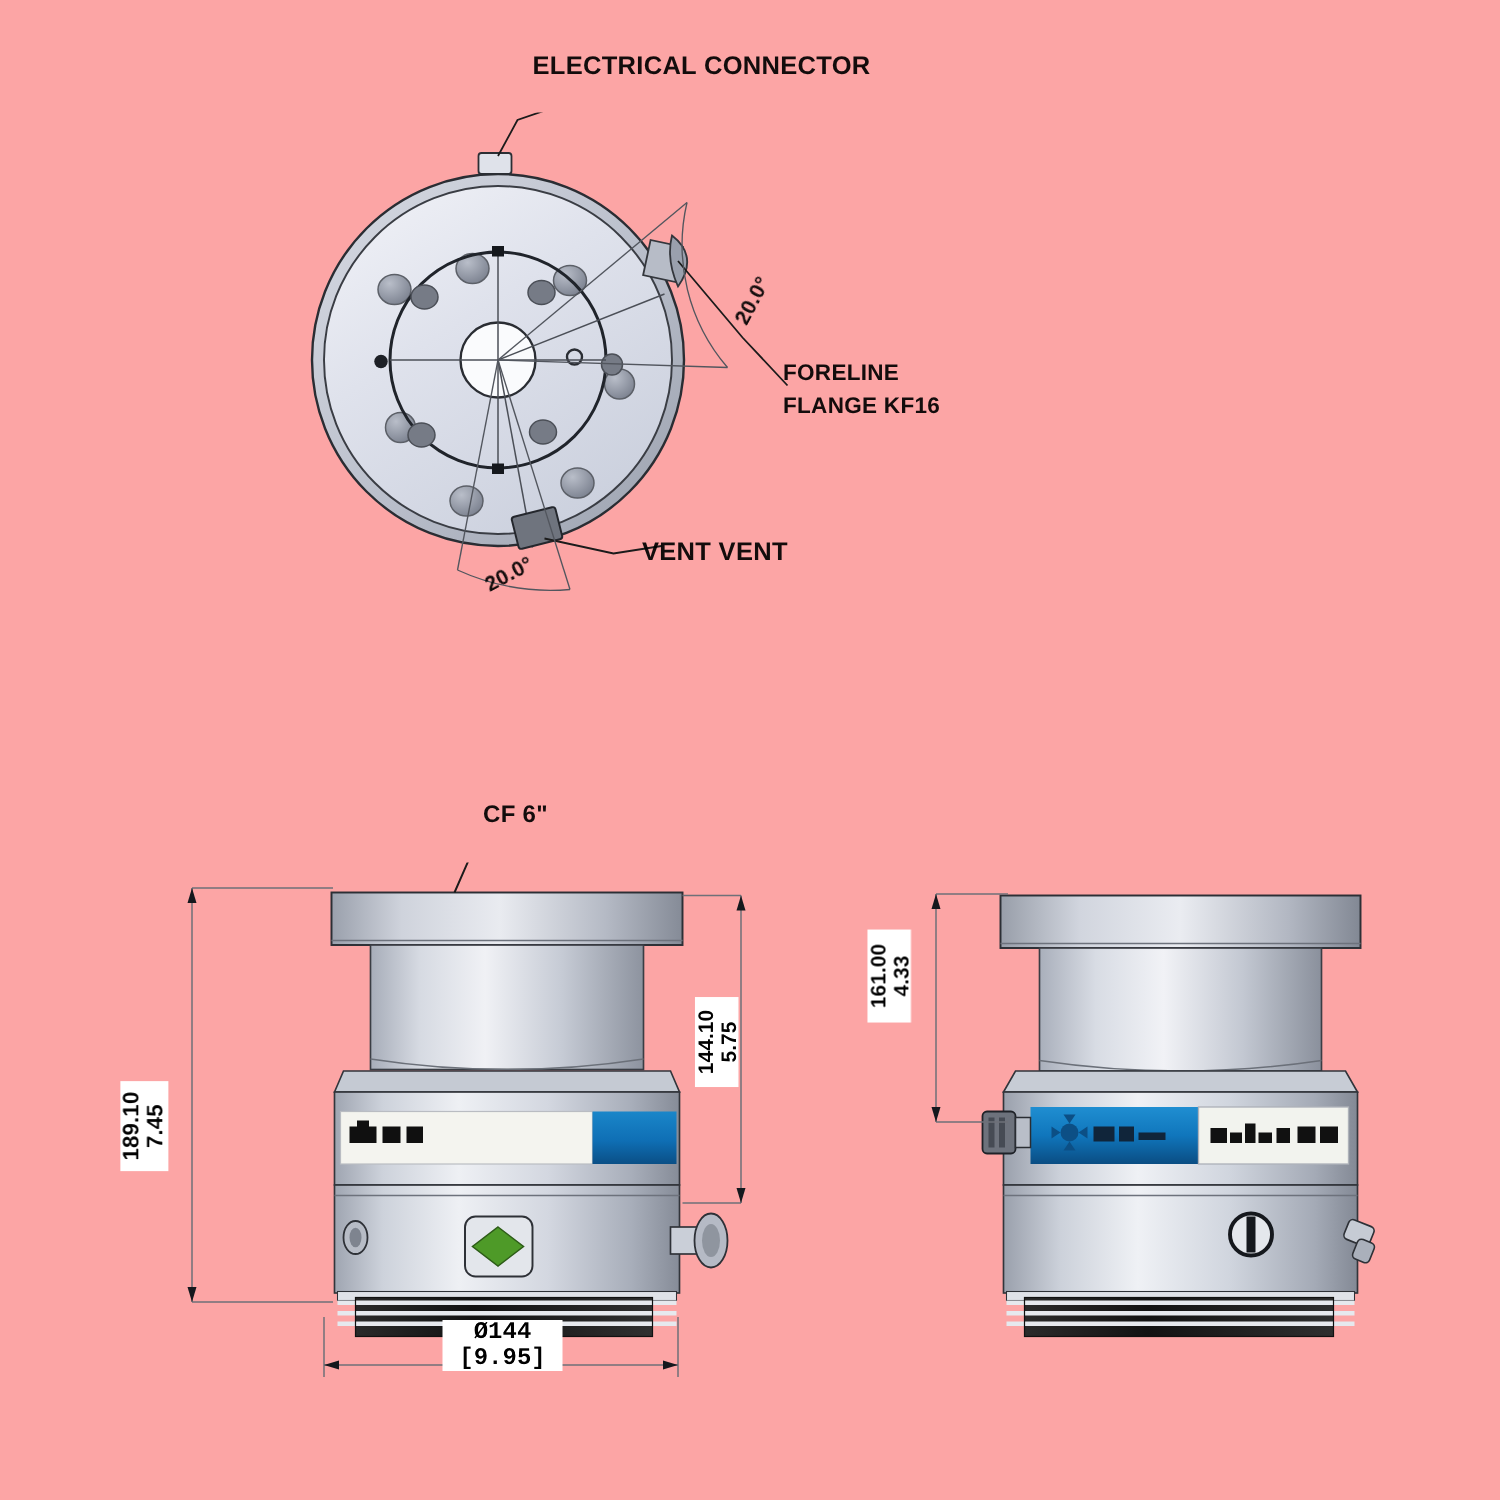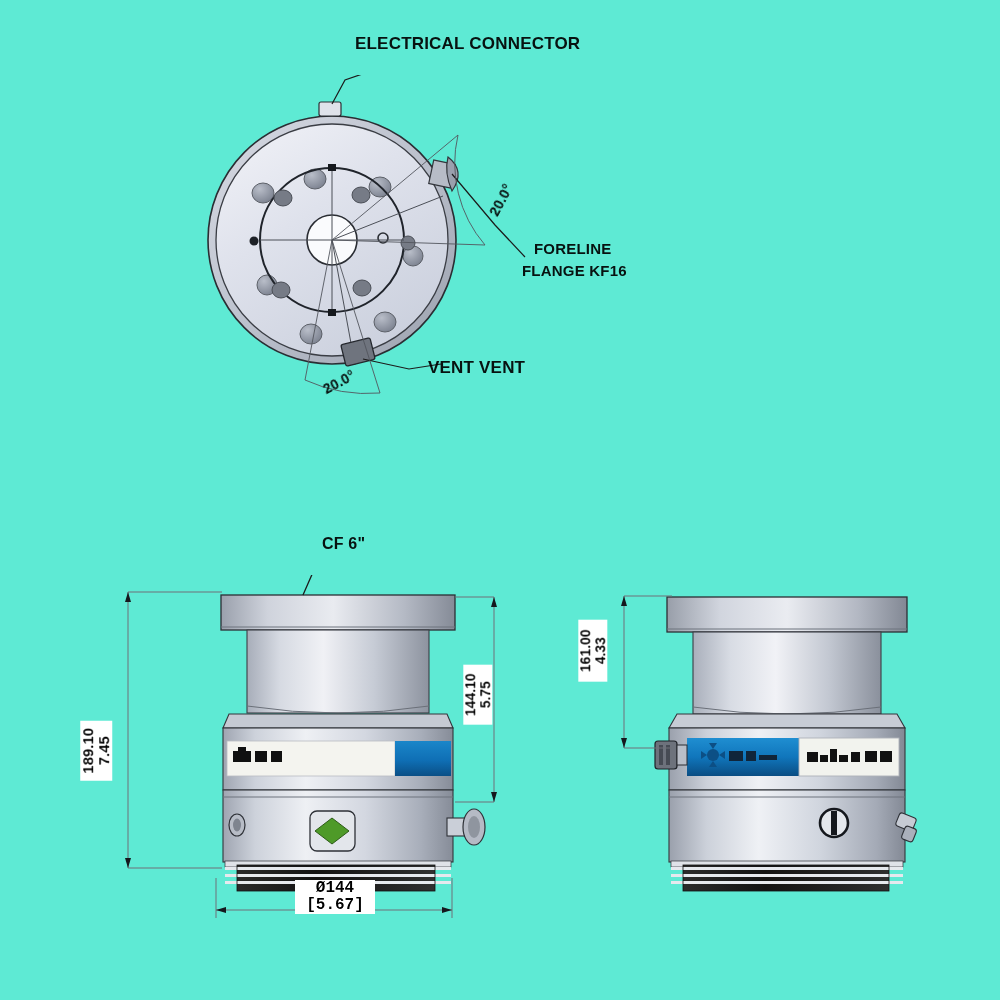--- a/index.html
+++ b/index.html
@@ -12,21 +12,21 @@
     height: 1000px;
     position: relative;
     font-family: "Liberation Sans", sans-serif;
     overflow: hidden;
   }
   #sheet {
     position: absolute;
     left: 0; top: 0;
     width: 1000px;
     height: 1000px;
-    background: #5eead4;
+    background: #fca5a5;
   }
   .note {
     position: absolute;
     font-family: "Liberation Sans", sans-serif;
     font-weight: 700;
     color: #111111;
     white-space: nowrap;
     letter-spacing: 0.2px;
     pointer-events: none;
   }
@@ -344,21 +344,21 @@
       <polygon points="494,802 491,792 497,792"></polygon>
       <polygon points="624,596 621,606 627,606"></polygon>
       <polygon points="624,748 621,738 627,738"></polygon>
       <polygon points="216,910 226,907 226,913"></polygon>
       <polygon points="452,910 442,907 442,913"></polygon>
     </g>
   </svg>
 
   <div class="note blur" style="left:355px;top:34px;font-size:17px;">ELECTRICAL CONNECTOR</div>
 
-  <div class="note blur" style="left:522px;top:240px;font-size:15px;margin-left:12px;">FORELINE</div>
+  <div class="note blur" style="left:522px;top:240px;font-size:15px;">FORELINE</div>
 
   <div class="note blur" style="left:522px;top:262px;font-size:15px;text-align:center;">FLANGE KF16</div>
 
   <div class="note blur" style="left:428px;top:358px;font-size:17px;">VENT VENT</div>
 
   <div class="note blur" style="left:322px;top:535px;font-size:16px;">CF 6"</div>
 
   <div class="note blur" style="left:484px;top:192px;font-size:14px;transform:rotate(-62deg);">20.0°</div>
 
   <div class="note blur" style="left:322px;top:374px;font-size:14px;transform:rotate(-28deg);">20.0°</div>
@@ -373,16 +373,16 @@
     <div>5.75</div>
   </div>
 
   <div class="dim blur vert" style="left:562px;top:636px;width:62px;font-size:14px;transform:rotate(-90deg);">
     <div>161.00</div>
     <div>4.33</div>
   </div>
 
   <div class="dim blur" style="left:295px;top:880px;width:80px;font-size:16px;font-family:Liberation Mono, monospace;">
     <div>Ø144</div>
-    <div>[5.67]</div>
+    <div>[9.95]</div>
   </div>
 
 </div>
 
 </body></html>

